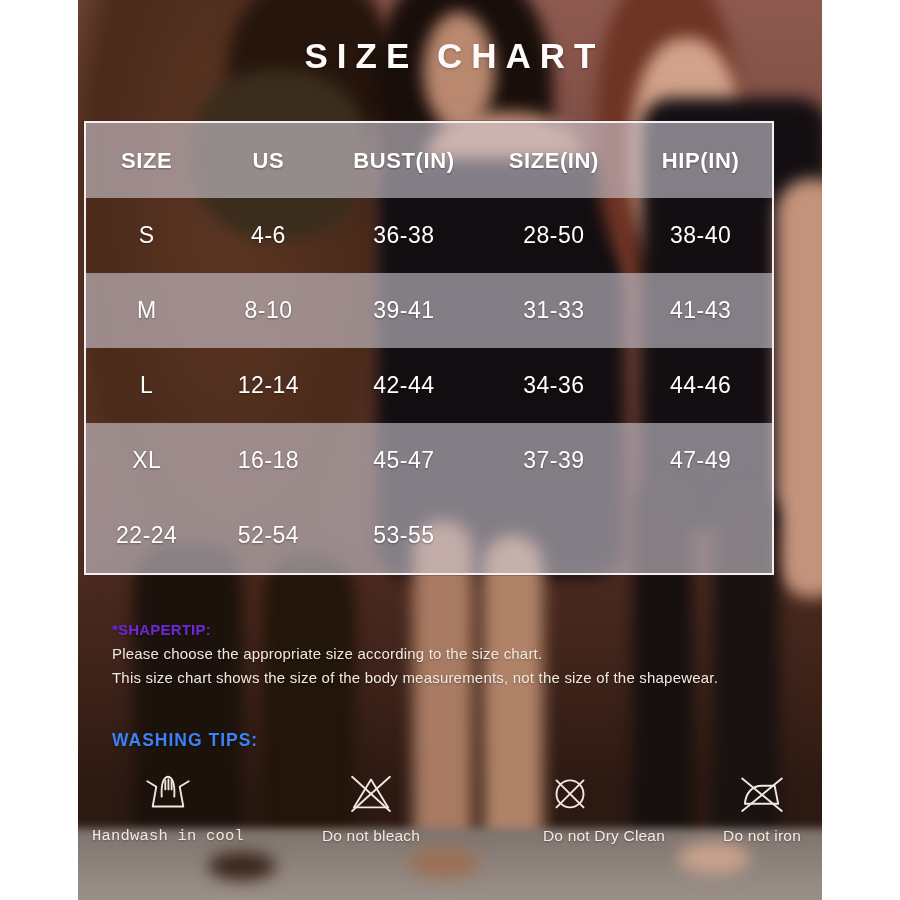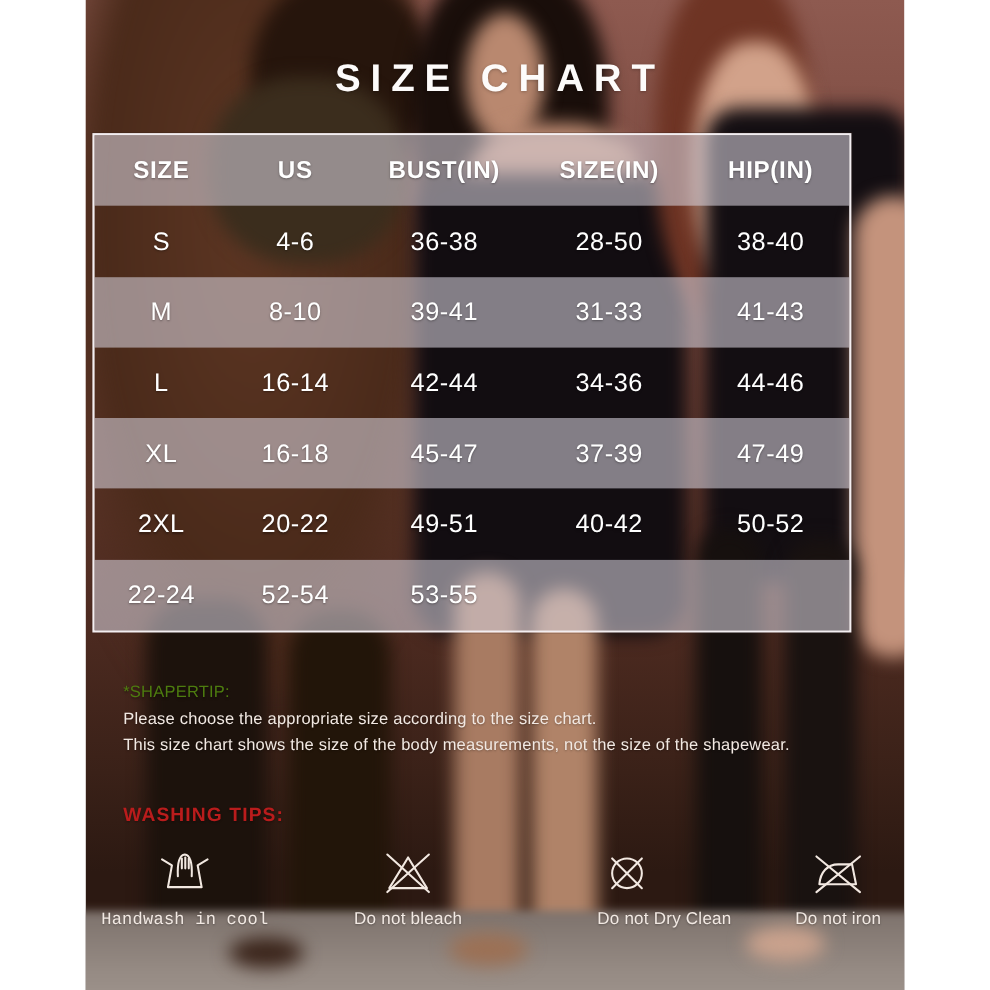--- a/index.html
+++ b/index.html
@@ -17,21 +17,21 @@
       #3a2118 78%, #2c1912 88%, #2c1912 93%);
   }
   .shape { position:absolute; filter:blur(8px); }
   .floor {
     position:absolute; left:-20px; bottom:-20px; width:800px; height:92px;
     background:linear-gradient(180deg,#7d726c, #968b84 60%, #a1968f);
     filter:blur(4px);
   }
   
   .title {
-    position:absolute; top:52px; left:0; width:100%; margin:0;
+    position:absolute; top:36px; left:0; width:100%; margin:0;
     text-align:center; text-indent:9px;
     color:#fdfbfa; font-size:35px; font-weight:bold; letter-spacing:9px;
     z-index:5; text-shadow:0 1px 3px rgba(0,0,0,.25);
   }
   
   .size-table {
     position:absolute; left:84px; top:121px; width:690px; height:454px;
     display:flex; flex-direction:column; box-sizing:border-box;
     border:2px solid #f3eef1; z-index:5;
     box-shadow:0 0 0 1px rgba(50,30,25,.25);
@@ -43,29 +43,29 @@
   }
   .t-row.shaded { background:rgba(213,209,218,.58); }
   .t-cell {
     text-align:center; color:#ffffff; font-size:23px; letter-spacing:.5px;
     text-shadow:0 1px 2px rgba(0,0,0,.35);
   }
   .t-row.header .t-cell { font-weight:bold; font-size:22px; letter-spacing:.6px; }
   
   .shapertip { position:absolute; left:112px; top:614px; z-index:5; color:#f2e9e3; }
   .tip-heading {
-    font-size:19px; font-weight:normal; letter-spacing:.5px; color:#4d7c0f;
+    font-size:19px; font-weight:bold; letter-spacing:.5px; color:#6d28d9;
     margin:0 0 13px 0; text-shadow:0 1px 2px rgba(0,0,0,.3);
   }
   .shapertip p { margin:7px 0; font-size:15px; letter-spacing:.2px; text-shadow:0 1px 2px rgba(0,0,0,.3); }
   
   .washing { position:absolute; left:0; top:730px; width:100%; height:130px; z-index:5; color:#f2e9e3; }
   .wash-heading {
     position:absolute; left:112px; top:0; margin:0;
-    font-size:17.5px; font-weight:bold; letter-spacing:1px; color:#b91c1c;
+    font-size:17.5px; font-weight:bold; letter-spacing:1px; color:#3b82f6;
     text-shadow:0 1px 2px rgba(0,0,0,.3);
   }
   .wash-item { position:absolute; top:34px; width:190px; transform:translateX(-50%); text-align:center; }
   .wash-item svg { width:54px; height:58px; display:block; margin:0 auto; }
   .wash-label { margin-top:5px; font-size:15.5px; letter-spacing:.2px; text-shadow:0 1px 2px rgba(0,0,0,.3); }
   .icon-stroke { stroke:#f2e8e1; stroke-width:2.1; fill:none; stroke-linecap:round; stroke-linejoin:round; }
 </style>
 </head>
 <body>
 
@@ -114,38 +114,31 @@
       </div>
       <div class="t-row shaded">
         <div class="t-cell">M</div>
         <div class="t-cell">8-10</div>
         <div class="t-cell">39-41</div>
         <div class="t-cell">31-33</div>
         <div class="t-cell">41-43</div>
       </div>
       <div class="t-row">
         <div class="t-cell">L</div>
-        <div class="t-cell">16-14</div>
+        <div class="t-cell">12-14</div>
         <div class="t-cell">42-44</div>
         <div class="t-cell">34-36</div>
         <div class="t-cell">44-46</div>
       </div>
       <div class="t-row shaded">
         <div class="t-cell">XL</div>
         <div class="t-cell">16-18</div>
         <div class="t-cell">45-47</div>
         <div class="t-cell">37-39</div>
         <div class="t-cell">47-49</div>
-      </div>
-      <div class="t-row">
-        <div class="t-cell">2XL</div>
-        <div class="t-cell">20-22</div>
-        <div class="t-cell">49-51</div>
-        <div class="t-cell">40-42</div>
-        <div class="t-cell">50-52</div>
       </div>
       <div class="t-row shaded">
         <div class="t-cell">22-24</div>
         <div class="t-cell">52-54</div>
         <div class="t-cell">53-55</div>
       </div>
     </div>
 
   <div class="shapertip">
     <p class="tip-heading">*SHAPERTIP:</p>

